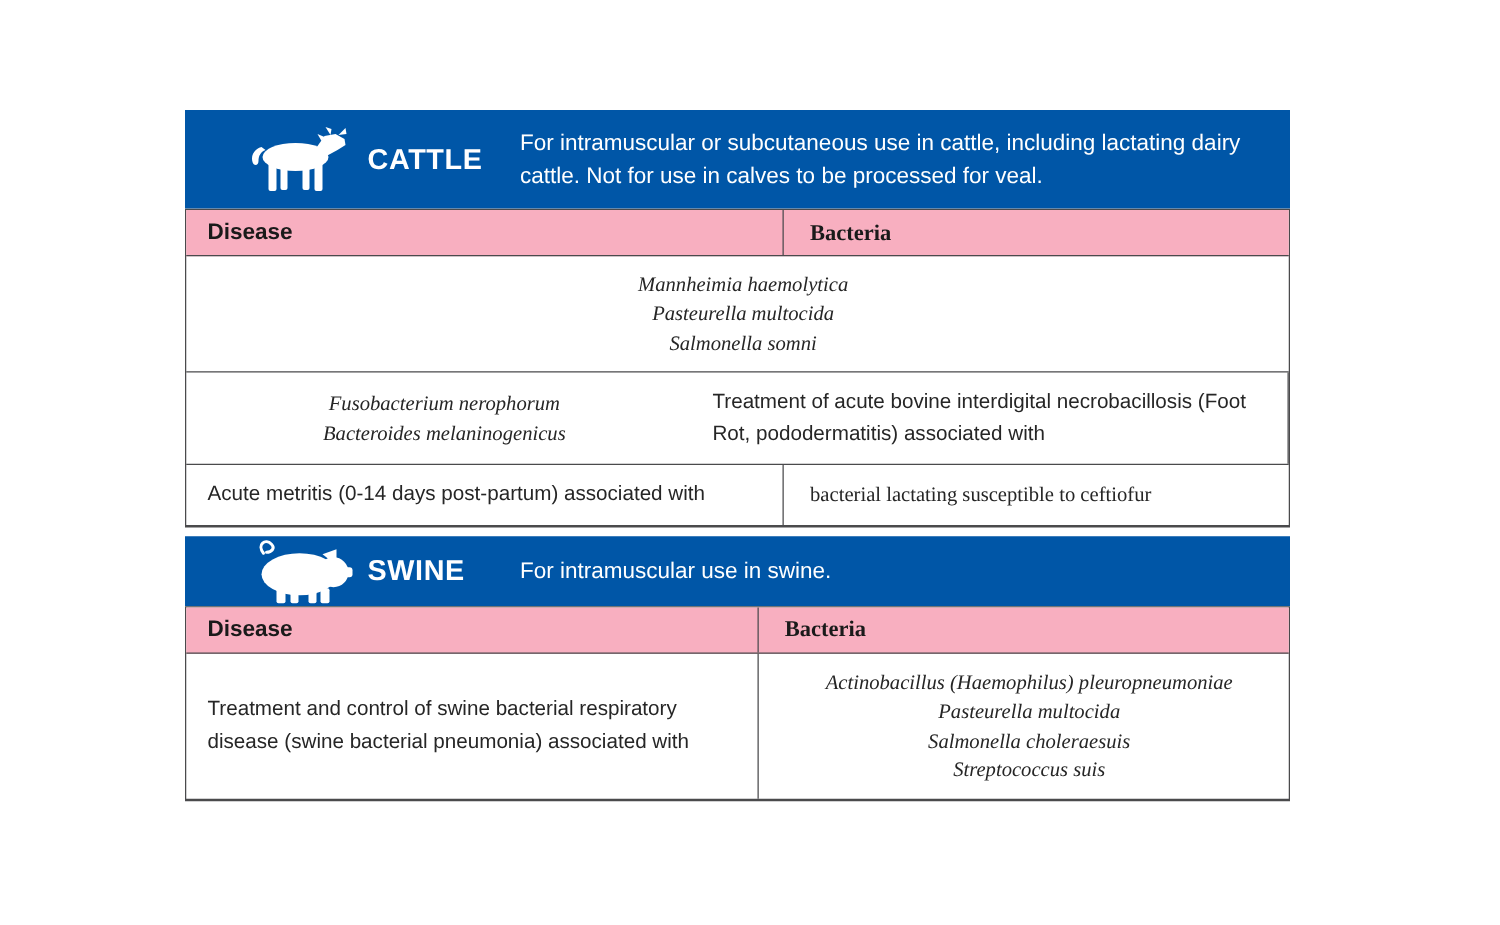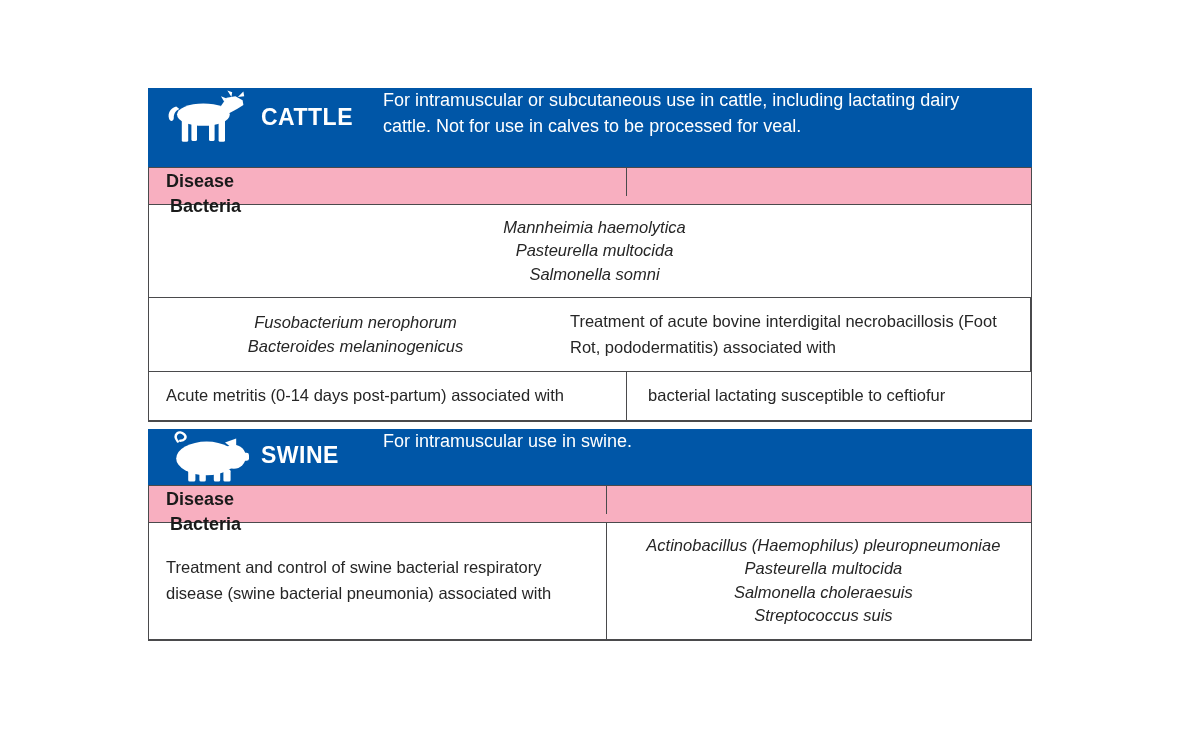--- a/index.html
+++ b/index.html
@@ -25,21 +25,22 @@
     position:absolute;
     left:148px;
     top:88px;
     width:884px;
   }
   
   .band{
     background:var(--blue);
     color:#ffffff;
     display:flex;
-    align-items:flex-start;
+    align-items:center;
+    padding-left:33px;
   }
   .band.cattle-band{height:79px;}
   .band.swine-band{height:56px;}
   .band-left{
     flex:0 0 235px;
     display:flex;
     align-items:center;
     padding-left:17px;
   }
   .band-icon{
@@ -66,21 +67,20 @@
   .table{
     border:1px solid var(--border);
     border-bottom-width:2px;
     background:#ffffff;
   }
   .thead{
     display:flex;
     background:var(--pink);
     border-bottom:1px solid var(--border);
     height:37px;
-    flex-direction:column;
   }
   .th{
     display:flex;
     align-items:center;
     font-weight:bold;
     font-size:18px;
     color:var(--heading);
   }
   .tr{
     display:flex;
@@ -98,20 +98,21 @@
   .col-disease{
     padding-left:17px;
     padding-right:28px;
     border-right:1px solid var(--border);
     line-height:1.55;
   }
   .col-bacteria{
     padding-left:21px;
     padding-right:12px;
     flex:1;
+    font-family:Liberation Serif, serif;
   }
   .bact-line{line-height:1.42;}
   .italic .bact-line{font-style:italic;text-align:center;}
   .cattle-table .col-disease{width:54.2%;}
   .swine-table .col-disease{width:51.9%;}
   .swine-table .tr{min-height:113px;}
   .section-gap{height:7px;}
 </style>
 </head>
 <body>

